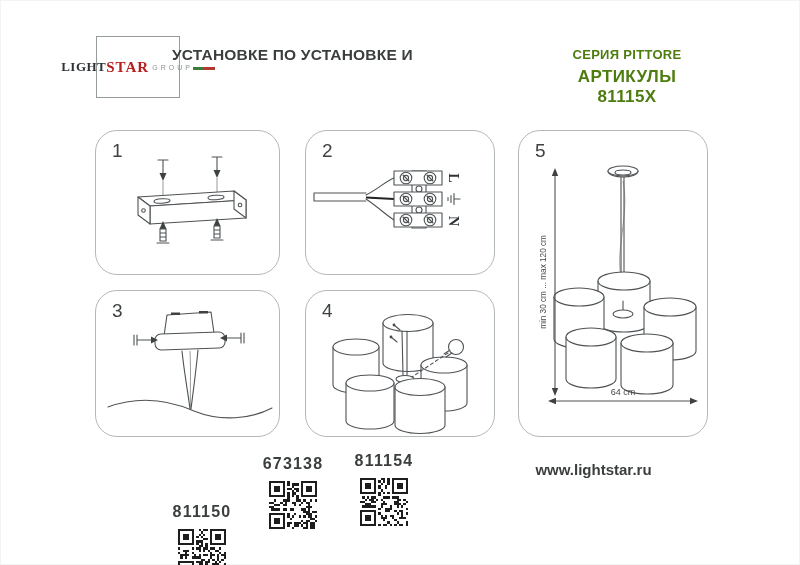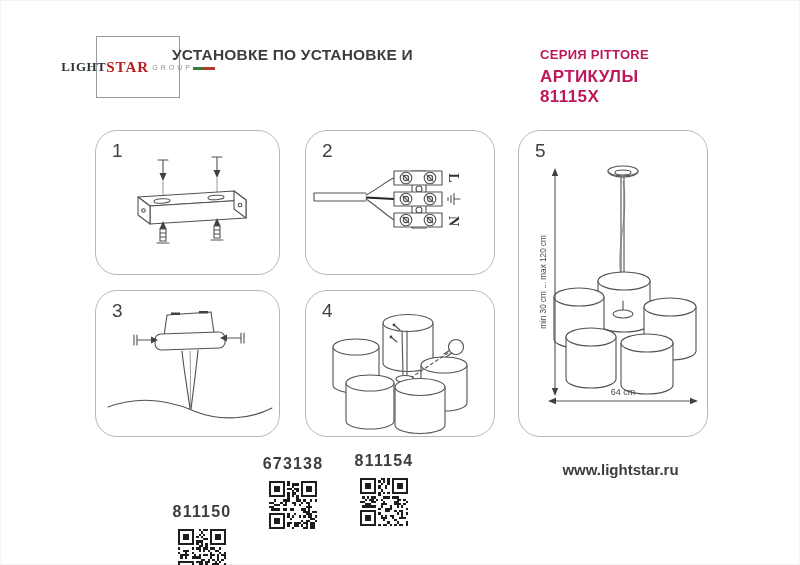--- a/index.html
+++ b/index.html
@@ -18,21 +18,21 @@
   .logo-l2{font-family:"Liberation Serif", serif; font-weight:700; font-size:15px; letter-spacing:1px; color:#b91c1c; line-height:14px;}
   .logo-l3{font-size:7px; letter-spacing:3px; color:#8b9292; margin-top:2px; line-height:8px; padding-left:3px;}
   .logo-flag{display:flex; width:44px; height:3px; margin-top:3px;}
   .logo-flag .g{width:11px; background:#3c7a38;}
   .logo-flag .k{flex:1; background:#252b2f;}
   .logo-flag .r{width:11px; background:#b23830;}
   .doc-title{
     position:absolute; left:172px; top:45px; font-weight:700; font-size:15.5px;
     line-height:20px; letter-spacing:.2px; color:#3b3e3e;
   }
-  .header-right{position:absolute; left:540px; top:47px; width:150px; color:#be185d;}
+  .header-right{position:absolute; left:552px; top:47px; width:150px; text-align:center; color:#4d7c0f;}
   .series{font-weight:700; font-size:13px; letter-spacing:.3px;}
   .articles-label{font-weight:700; font-size:17px; letter-spacing:.4px; margin-top:5px;}
   
   .panel{
     position:absolute; border:1.4px solid #b3b9b9; border-radius:22px;
     background:#fff; box-sizing:border-box;
   }
   .p1{left:95px; top:130px; width:185px; height:145px;}
   .p2{left:305px; top:130px; width:190px; height:145px;}
   .p3{left:95px; top:290px; width:185px; height:147px;}
@@ -49,21 +49,21 @@
   .solid{fill:#3f4242; stroke:none;}
   .dimtxt{fill:#444748; font-family:"Liberation Sans", sans-serif;}
   .sertxt{fill:#2f3335; font-family:"Liberation Serif", serif; font-weight:700;}
   
   .article-col{position:absolute; width:90px; text-align:center;}
   .article-col .num{font-weight:700; font-size:16px; letter-spacing:1.2px; color:#3b3e3e;}
   .article-col svg{display:block; margin:8px auto 0; shape-rendering:crispEdges;}
   .ac0{left:157px; top:455px;margin-top:48px;}
   .ac1{left:248px; top:455px;}
   .ac2{left:339px; top:452px;}
-  .website{position:absolute; left:548px; top:461px; width:145px; text-align:center; font-weight:700; font-size:15px; color:#3b3e3e;}
+  .website{position:absolute; left:521px; top:461px; width:145px; text-align:center; font-weight:700; font-size:15px; color:#3b3e3e;}
 </style>
 </head>
 <body>
 
 <div class="page">
 
   <div class="logo-box">
     <div class="logo-l1">LIGHT</div>
     <div class="logo-l2">STAR</div>
     <div class="logo-l3">GROUP</div>

